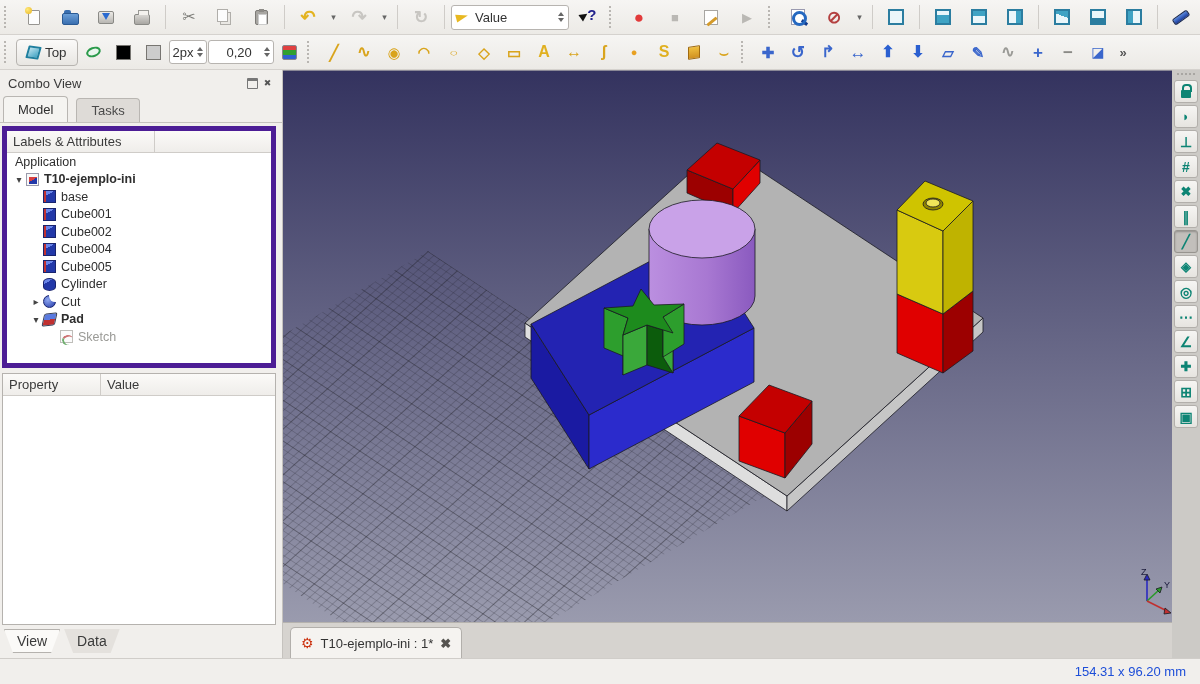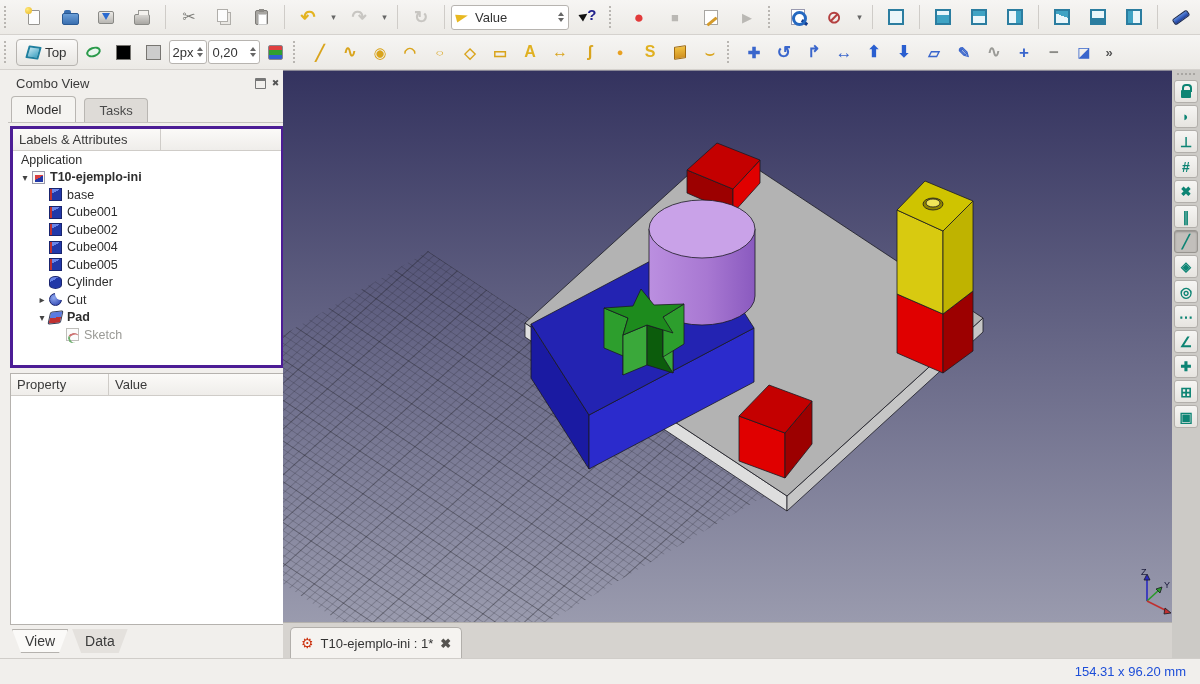--- a/index.html
+++ b/index.html
@@ -85,34 +85,34 @@
     transform:rotate(-20deg); background:#eaf6ee; }
   .i-applystyle { width:15px; height:15px; border:1px solid #88868c; border-radius:2px;
     background:linear-gradient(#e04040 0 33%, #30a030 33% 66%, #3060d0 66%); }
   .i-facebinder { width:12px; height:13px; background:linear-gradient(#f0c040,#d09020);
     border:1px solid #a06a10; transform:skewY(-8deg); border-radius:1px; }
   .i-lock { width:10px; height:8px; background:#0d8474; border-radius:1px; position:relative; margin-top:5px; }
   .i-lock::before { content:""; position:absolute; top:-6px; left:1px; width:6px; height:6px;
     border:2px solid #0d8474; border-bottom:none; border-radius:4px 4px 0 0; }
   .dis { opacity:.95; }
   
-  #left-panel { position:absolute; left:8px; top:70px; width:283px; height:588px;
+  #left-panel { position:absolute; left:0; top:70px; width:283px; height:588px;
     background:#f1efec; border-right:1px solid #c5c2be; }
   .cv-title { height:26px; display:flex; align-items:center; padding:0 8px; color:#3a3a3a; }
   .cv-title .sp { flex:1; }
   .dockbtn { width:13px; height:13px; margin-left:3px; display:flex; align-items:center;
     justify-content:center; color:#555; font-size:9px; }
   .dockbtn.flo { border:1px solid #777; border-top:3px solid #777; border-radius:1px; width:11px; height:11px; }
   .cv-tabs { height:27px; display:flex; align-items:flex-end; padding-left:3px; gap:8px;
     border-bottom:1px solid #c5c2be; }
   .cv-tab { height:24px; padding:0 14px; display:flex; align-items:center; border:1px solid #b9b6b2;
     border-bottom:none; border-radius:4px 4px 0 0; background:#dedbd7; color:#4a4a4a; }
   .cv-tab.active { background:#f5f4f1; height:26px; color:#2e2e2e; }
   .tree-frame { position:absolute; left:2px; right:6px; top:56px; height:242px;
-    background:#fff; border:3px solid #4c1d95; }
+    background:#fff; border:5px solid #4c1d95; }
   .tree-header { height:22px; border-bottom:1px solid #cfccc8; background:linear-gradient(#fbfaf8,#efedea);
     display:flex; align-items:center; }
   .tree-header .cell { padding:0 6px; height:100%; display:flex; align-items:center;
     border-right:1px solid #cfccc8; width:148px; color:#3a3a3a; }
   .trow { height:17.5px; display:flex; align-items:center; }
   .texp { width:14px; flex:none; font-size:10px; color:#444; text-align:center; }
   .t-ico { width:13px; height:13px; display:inline-block; margin-right:5px; flex:none; position:relative; }
   .t-cube { background:linear-gradient(150deg,#6a85e8 0 34%, #2238a8 34%); border:1px solid #19246e;
     box-shadow:inset 2px 0 0 #c03030; }
   .t-cylinder { background:linear-gradient(150deg,#6a85e8 0 30%, #2238a8 30%); border:1px solid #19246e;
@@ -289,21 +289,21 @@
       <span class="swatch" style="background: rgb(204, 204, 204);"></span>
     </button>
     <div class="spinbox">
       <span class="spinval">2px</span>
       <span class="sparr">
         <i class="up"></i>
         <i class="dn"></i>
       </span>
     </div>
     <div class="spinbox">
-      <span class="spinval" style="min-width: 34px;">0,20</span>
+      <span class="spinval" style="min-width: 34px; margin-left: 14px;">0,20</span>
       <span class="sparr">
         <i class="up"></i>
         <i class="dn"></i>
       </span>
     </div>
     <button class="tbtn">
       <span class="ticon i-applystyle"></span>
     </button>
     <div class="tgrip"></div>
     <button class="tbtn">

